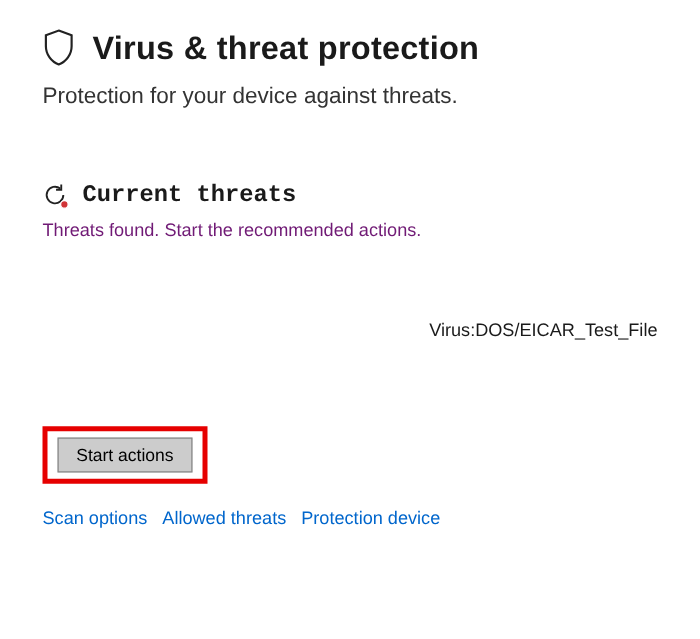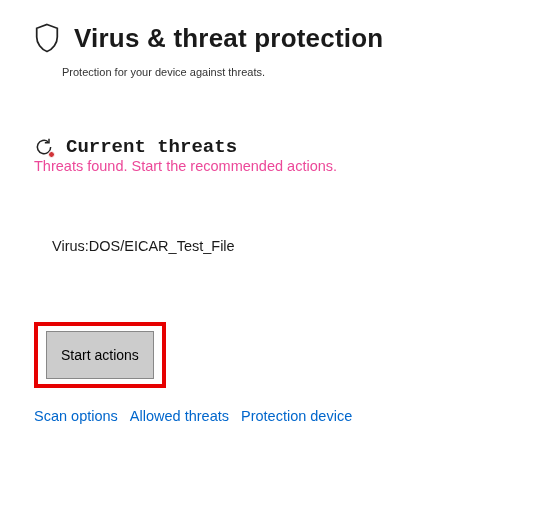--- a/index.html
+++ b/index.html
@@ -8,40 +8,40 @@
       height: 511px;
       background: #ffffff;
       font-family: "Segoe UI", -apple-system, sans-serif;
       color: #1a1a1a;
       padding: 22px 34px;
       position: relative;
     }
     .page-header { display: flex; align-items: center; gap: 14px; }
     .shield-big svg { width: 26px; height: 32px; display: block; }
     h1 { font-size: 26px; font-weight: 600; letter-spacing: 0.2px; }
-    .subtitle { margin-top: 12px; font-size: 11px; color: #333; margin-left: 28px; }
+    .subtitle { margin-top: 12px; font-size: 18px; color: #333; }
     .section-header { display: flex; align-items: center; gap: 12px; margin-top: 58px; }
     .refresh-icon { width: 20px; height: 20px; position: relative; }
     .refresh-icon svg { width: 20px; height: 20px; display: block; }
     .refresh-dot { position: absolute; width: 7px; height: 7px; background: #d13438; border-radius: 50%; bottom: -1px; right: -1px; border: 1px solid #fff; }
     h2 { font-size: 19px; font-weight: 600; font-family: Liberation Mono, monospace; }
-    .section-sub { font-size: 14.5px; color: #ec4899; }
-    .threat-name { margin-top: 64px; margin-left: 18px; font-size: 14.5px; color: #1a1a1a; }
+    .section-sub { margin-top: 10px; font-size: 14.5px; color: #701a75; }
+    .threat-name { margin-top: 64px; margin-left: 18px; font-size: 14.5px; color: #1a1a1a; text-align: right; }
     .actions-row { margin-top: 68px; }
     .highlight-box {
       display: inline-block;
       border: 4px solid #e60000;
       padding: 5px 8px;
     }
     button.start-actions {
       font-family: inherit;
       font-size: 14px;
       background: #cccccc;
       border: 1px solid #888;
-      padding: 15px 14px;
+      padding: 5px 14px;
       cursor: pointer;
       color: #000;
     }
     .links { margin-top: 20px; display: flex; flex-direction: row; gap: 12px; }
     .links a { color: #0066cc; font-size: 14.5px; text-decoration: none; cursor: pointer; width: fit-content; }
   </style>
 </head>
 <body>
 
 <div class="page-header">

